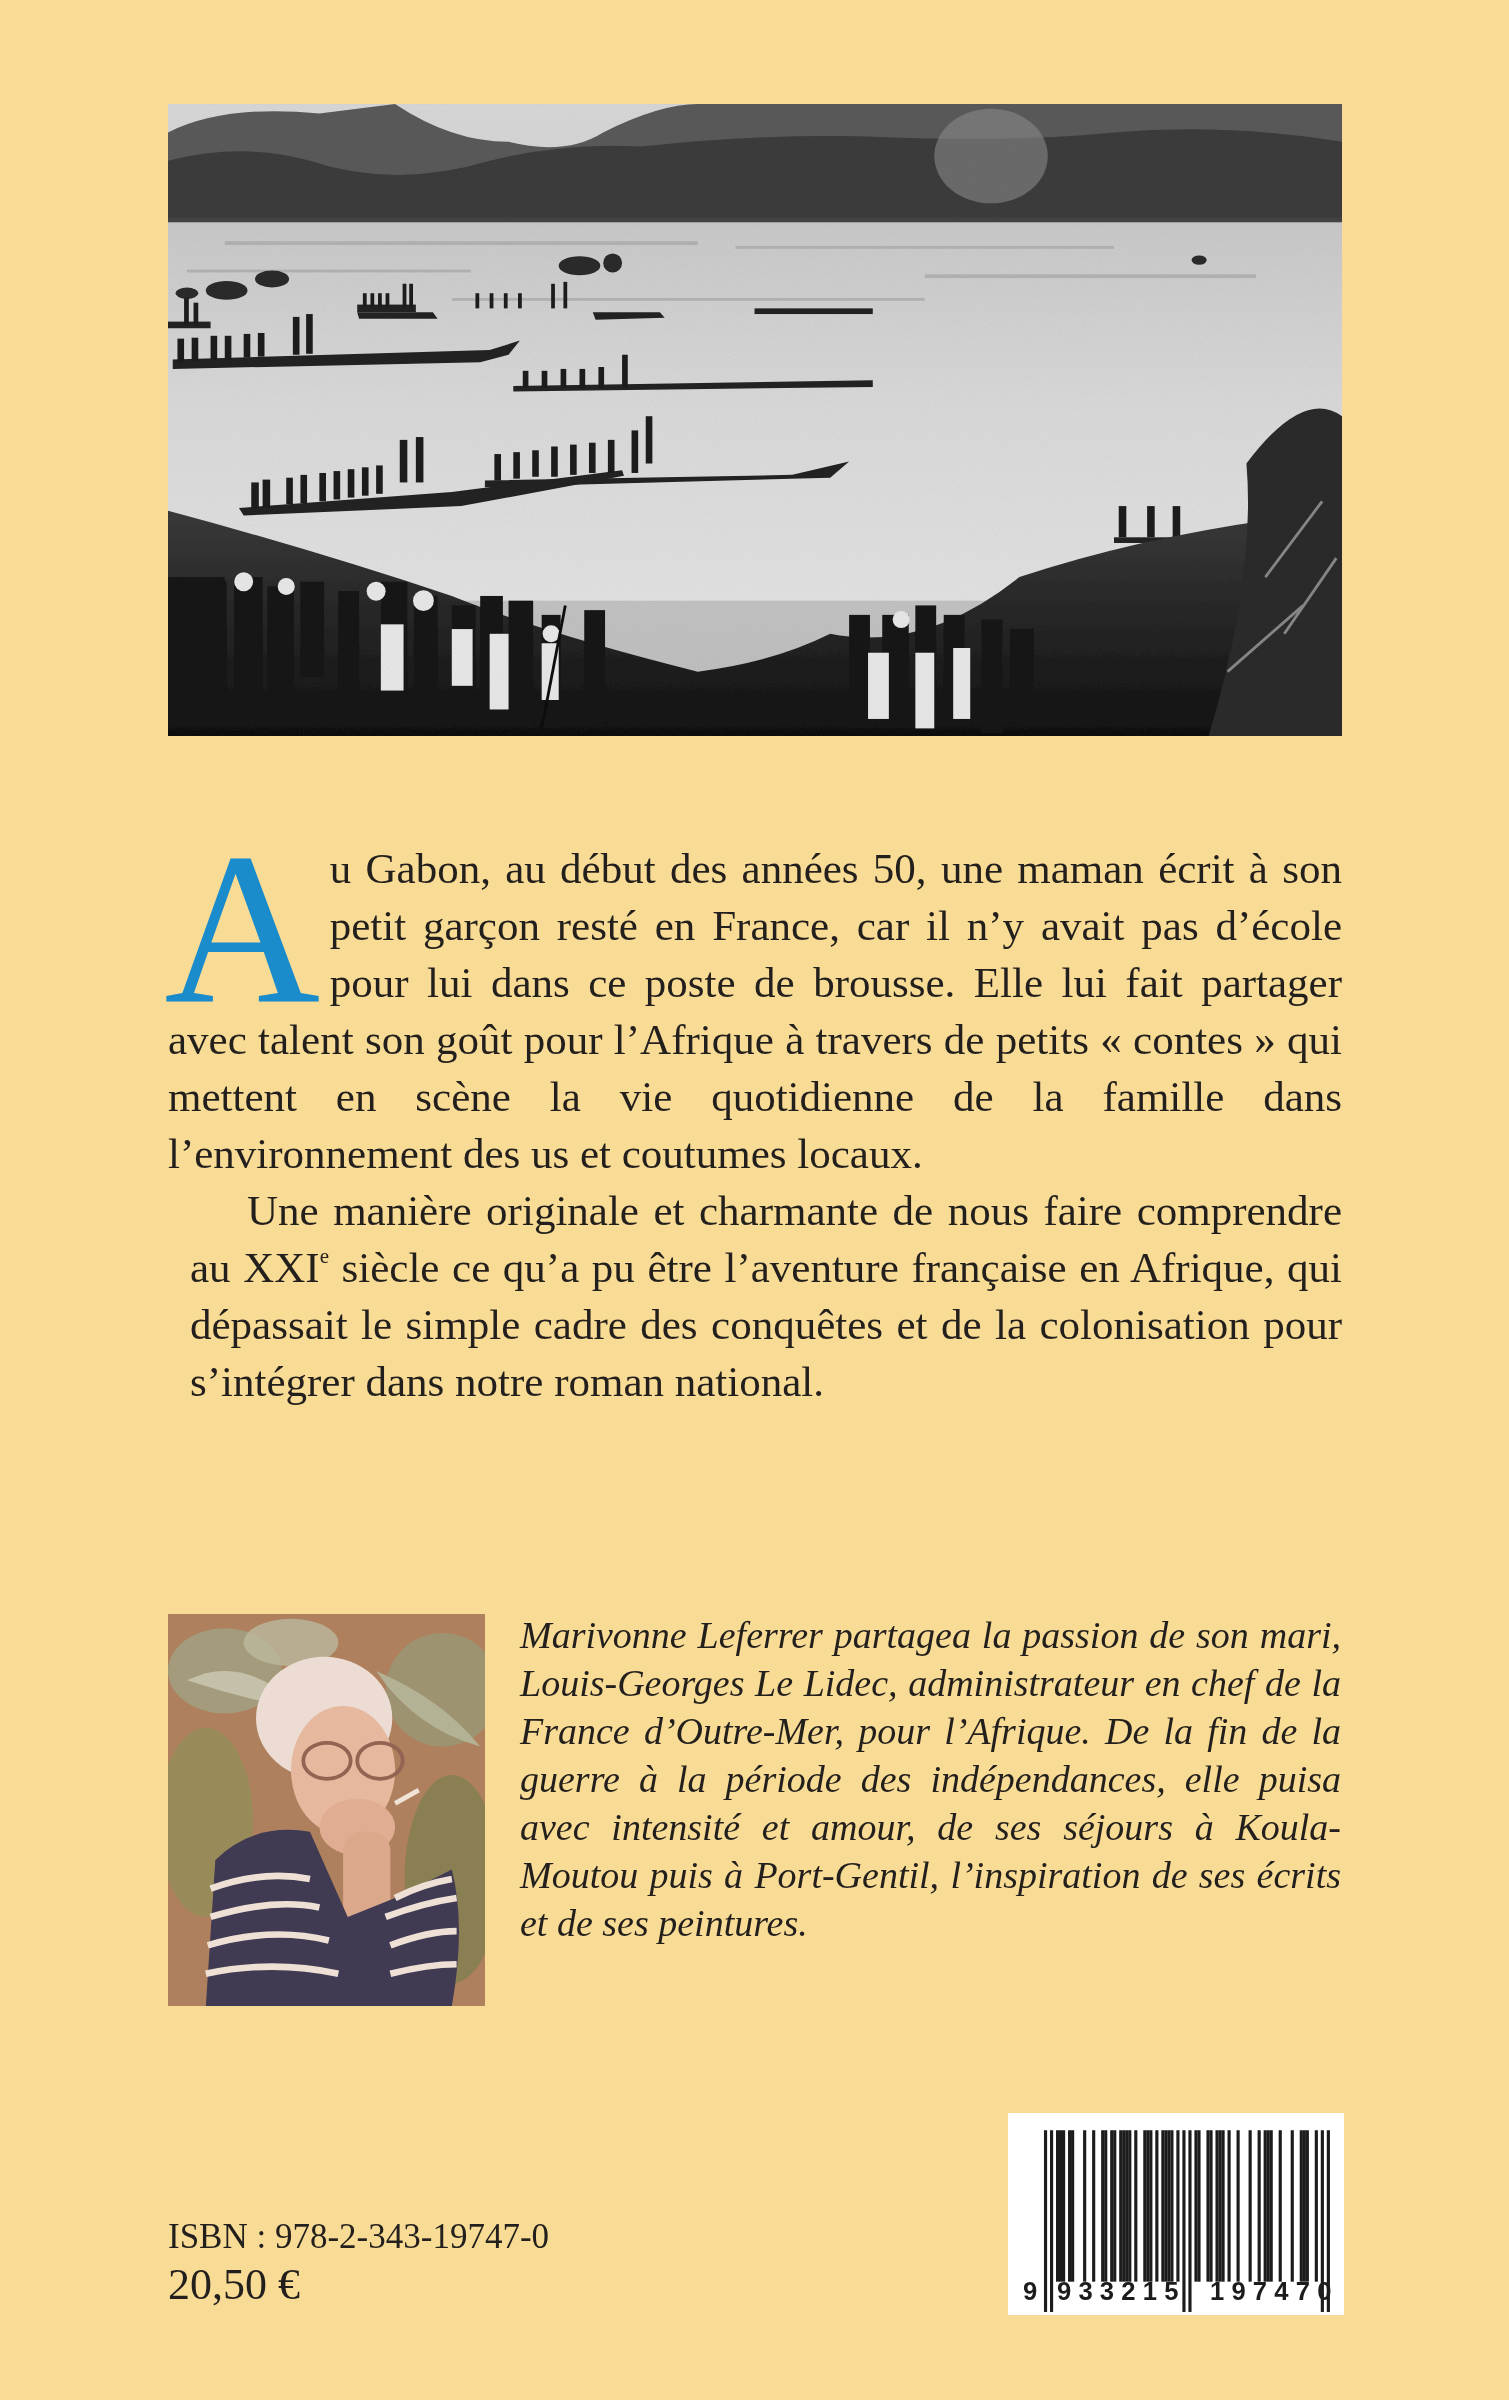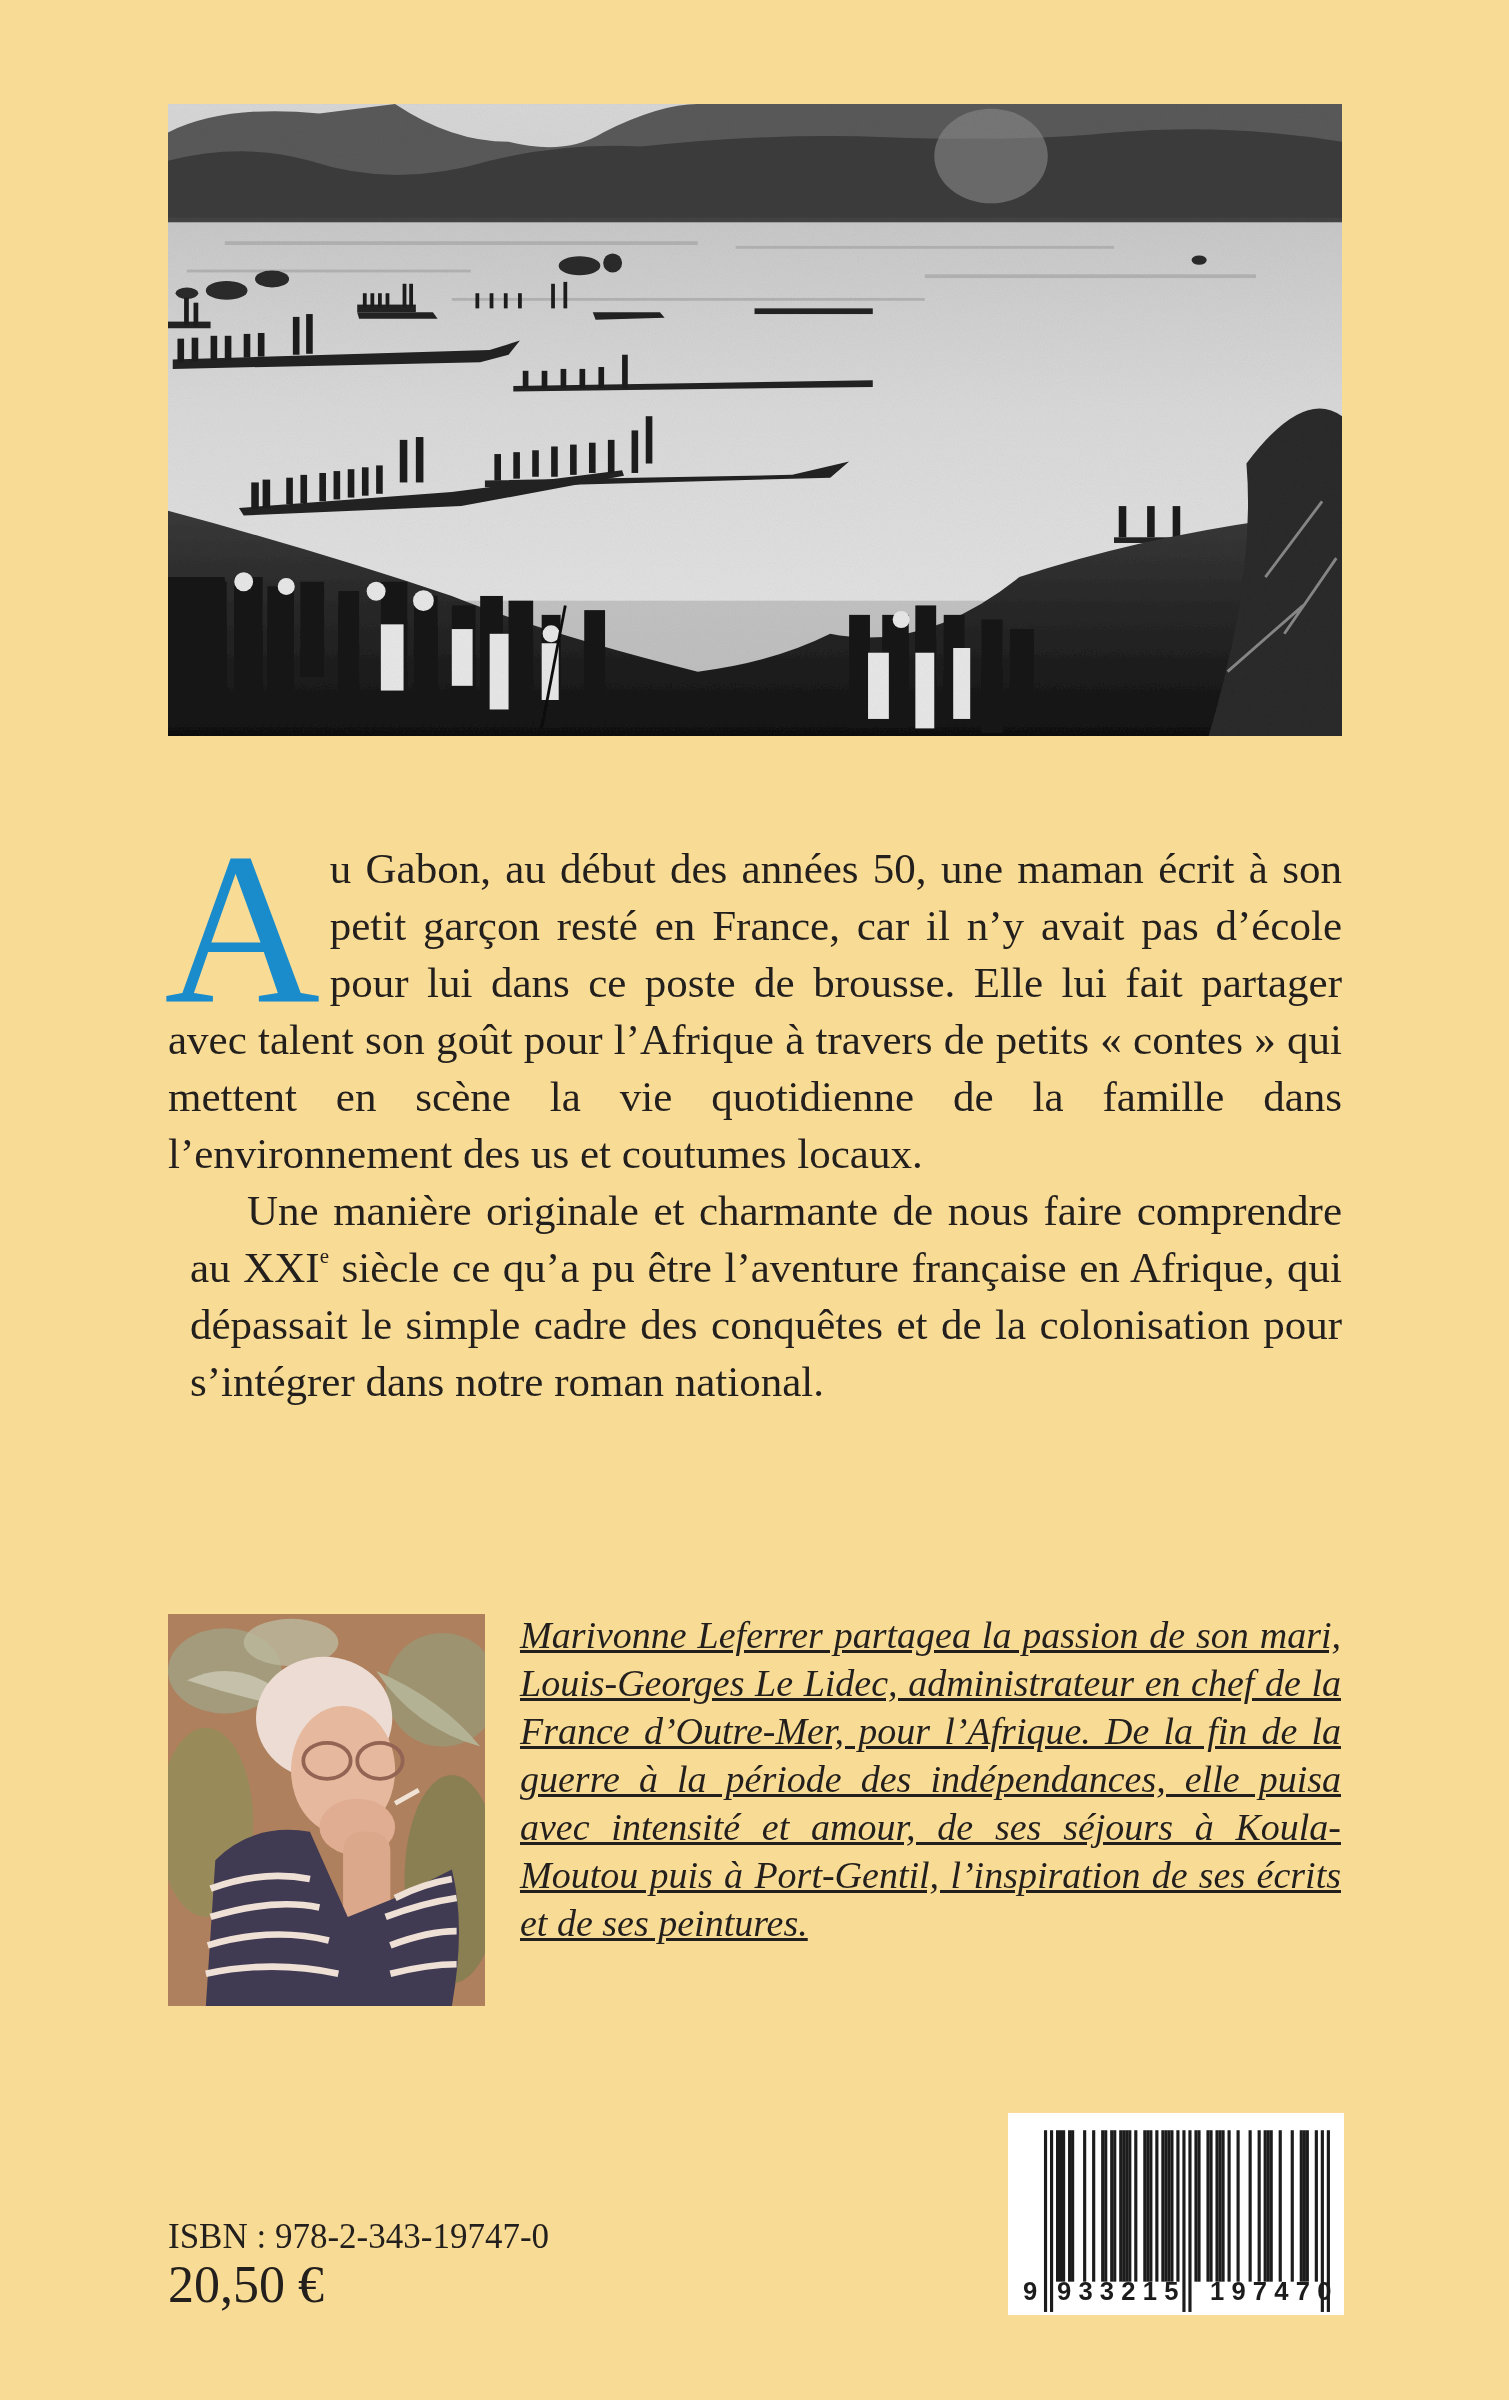--- a/index.html
+++ b/index.html
@@ -24,26 +24,26 @@
     color: #1a8ccc; margin: 7.6px 9.5px 0 -3.8px; font-family: "Liberation Serif", serif;
   }
   #blurb .p2 { text-indent: 57px; margin-left: 22px; }
   #blurb sup { font-size: 21px; vertical-align: 19px; line-height: 0; }
 
   
   #author-photo { left: 168px; top: 1614px; width: 317px; height: 392px; overflow: hidden; background: #c89a78; }
   #author-bio {
     left: 520px; top: 1611px; width: 821px;
     font-size: 38px; line-height: 48px; font-style: italic;
-    text-align: justify; text-align-last: left; text-decoration: underline;
+    text-align: justify; text-align-last: left;
   }
 
   
   #isbn { left: 168px; top: 2218px; font-size: 35px; line-height: 38px; white-space: nowrap; }
-  #price { left: 168px; top: 2261px; font-size: 52px; line-height: 47px; white-space: nowrap; }
+  #price { left: 168px; top: 2261px; font-size: 44px; line-height: 47px; white-space: nowrap; }
 
   #barcode-box { left: 1008px; top: 2113px; width: 336px; height: 202px; background: #ffffff; }
   #barcode-bars { position: absolute; left: 0; top: 0; }
   .bc-digit {
     position: absolute; font-family: "Liberation Sans", "DejaVu Sans", sans-serif; font-weight: bold;
     font-size: 25.6px; line-height: 25.6px; color: #1c1c1c; top: 166px; letter-spacing: 0;
   }
   #bc-first { left: 15px; }
   #bc-left { left: 49px; letter-spacing: 7.2px; }
   #bc-right { left: 202px; letter-spacing: 7.2px; }

